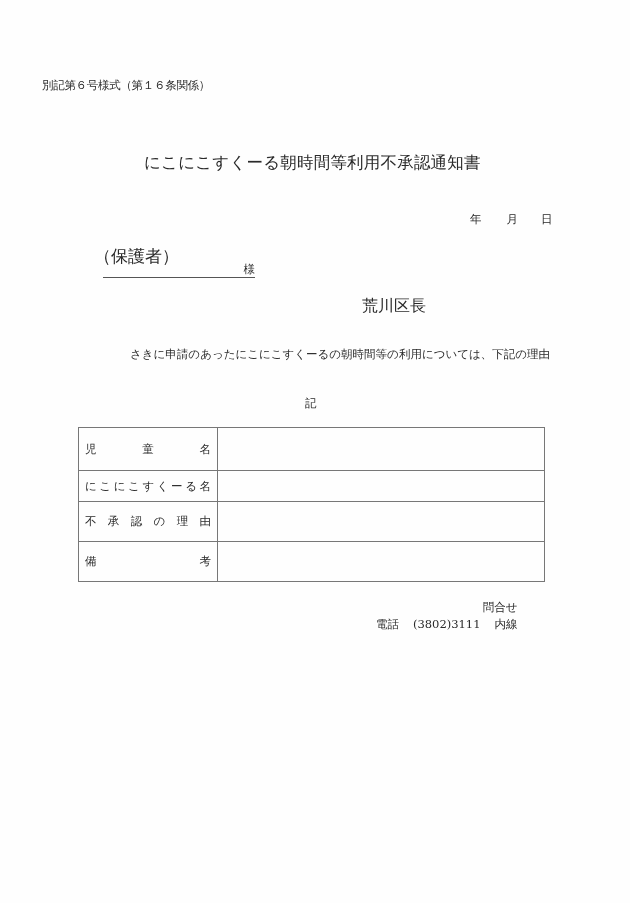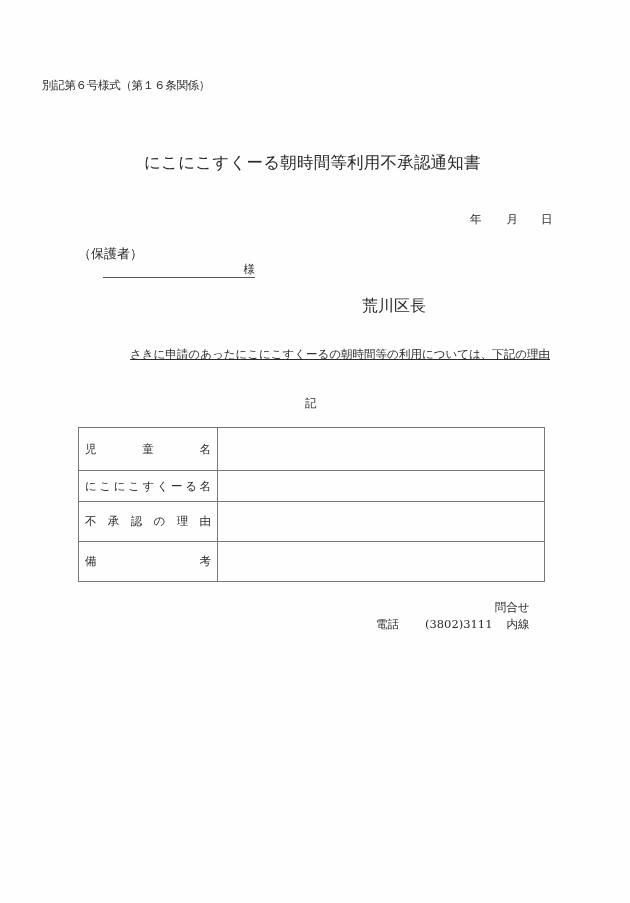--- a/index.html
+++ b/index.html
@@ -11,45 +11,45 @@
       font-family: "DejaVu Serif", "Liberation Serif", serif;
       color: #2a2a2a;
     }
     .abs { position: absolute; white-space: nowrap; text-align: right; }
     .form-no { left: 42px; top: 78px; font-size: 11.5px; letter-spacing: -0.3px; }
     .title { left: 144px; top: 152px; font-size: 16.5px; letter-spacing: 0.2px; }
     .date { left: 470px; top: 212px; font-size: 11.5px; display: flex; }
     .date span { display: inline-block; }
     .date .y { margin-right: 25px; }
     .date .m { margin-right: 23px; }
-    .guardian-label { left: 78px; top: 245px; font-size: 13px; }
+    .guardian-label { left: 94px; top: 245px; font-size: 17px; }
     .addressee { left: 103px; top: 262px; width: 152px; height: 15px;
       border-bottom: 1px solid #555; }
     .addressee .sama { position: absolute; right: 0; top: 0; font-size: 11.5px; }
     .sender { left: 362px; top: 296px; font-size: 16px; }
     .body-text { left: 90px; top: 346px; width: 460px; font-size: 11.5px;
       line-height: 17px; white-space: normal; }
-    .body-text p { margin: 0; text-decoration: underline; }
+    .body-text p { margin: 0; }
     .body-text .l1 { text-indent: 12px; }
     .ki { left: 305px; top: 396px; font-size: 11.5px; }
     table.detail {
       position: absolute; left: 78px; top: 427px;
       width: 467px; border-collapse: collapse;
       font-size: 11.5px;
     }
     table.detail td { border: 1px solid #777; padding: 0; }
     table.detail td.label { width: 126px; padding: 0 6px 0 6px; }
     .lbl { display: flex; justify-content: space-between; }
     .r1 td { height: 42px; }
     .r2 td { height: 30px; }
     .r3 td { height: 39px; }
     .r4 td { height: 39px; }
     .contact { left: 372px; top: 599px; font-size: 11.5px; line-height: 17px; }
     .contact .phone { margin-left: 4px; display: flex; gap: 0; }
-    .contact .phone span.gap1 { margin-right: 26px; }
+    .contact .phone span.gap1 { margin-right: 14px; }
     .contact .phone span.gap2 { margin-right: 14px; }
   </style>
 </head>
 <body>
 
 <div class="abs form-no">別記第６号様式（第１６条関係）</div>
 
 <div class="abs title">にこにこすくーる朝時間等利用不承認通知書</div>
 
 <div class="abs date">

